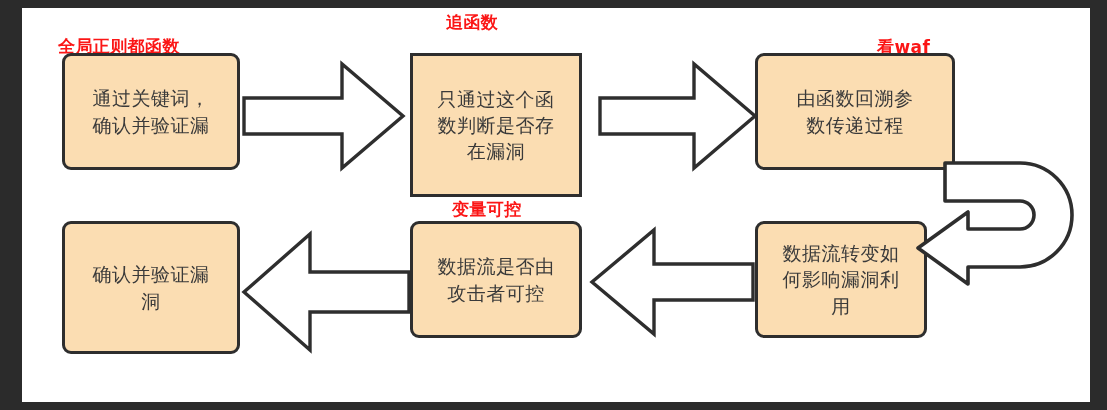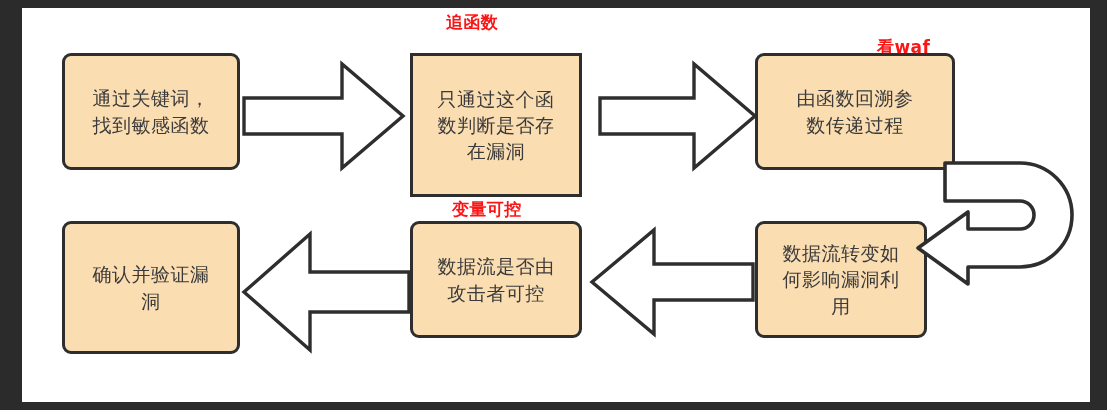--- a/index.html
+++ b/index.html
@@ -75,29 +75,30 @@
     stroke-linejoin: round;
     stroke-linecap: butt;
   }
 </style>
 </head>
 <body>
 
 <div id="screenshot">
   <div id="canvas">
 
+    <div class="annot" style="left:36px; top:27px;">全局正则都函数</div>
 
     <div class="annot" style="left:424px; top:3px;text-align:center;">追函数</div>
 
     <div class="annot" style="left:855px; top:28px;text-align:right;">看waf</div>
 
     <div class="annot" style="left:430px; top:190px;">变量可控</div>
 
     <div class="node rounded" style="left:40px; top:45px; width:178px; height:117px;">通过关键词，
-找到敏感函数</div>
+确认并验证漏</div>
 
     <div class="node square" style="left:388px; top:45px; width:172px; height:144px;">只通过这个函
 数判断是否存
 在漏洞</div>
 
     <div class="node rounded" style="left:733px; top:45px; width:200px; height:117px;">由函数回溯参
 数传递过程</div>
 
     <div class="node rounded" style="left:733px; top:213px; width:172px; height:117px;text-align:center;">数据流转变如
 何影响漏洞利

